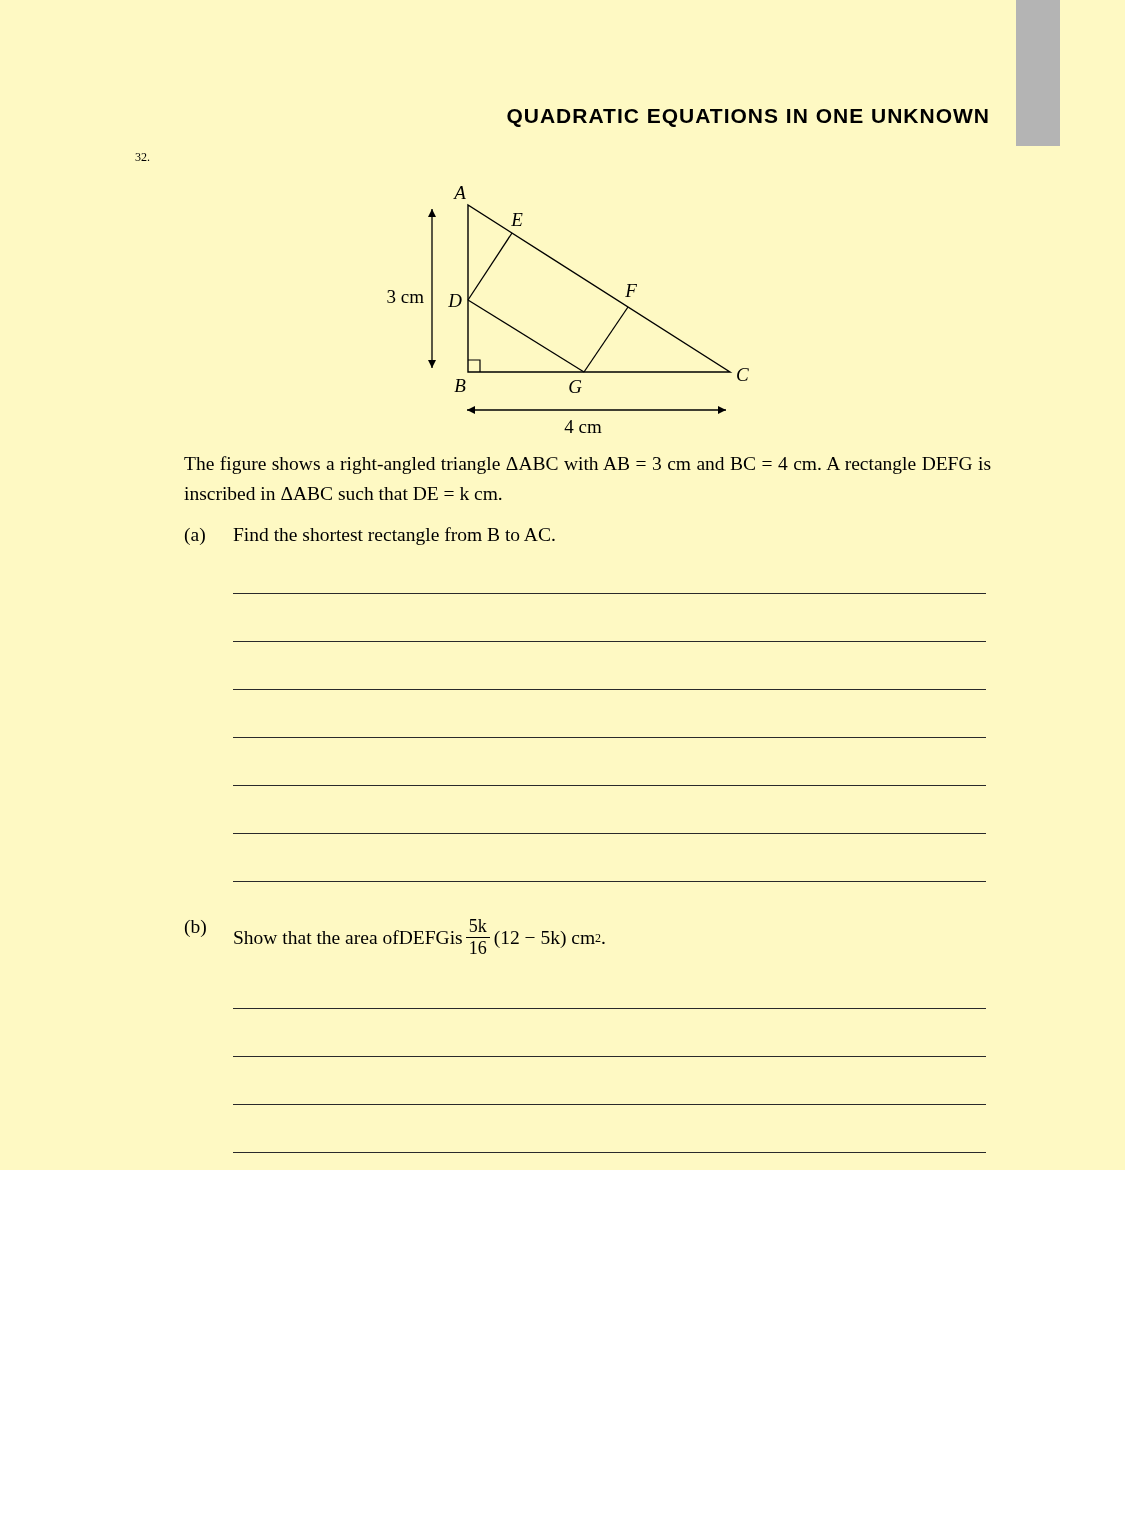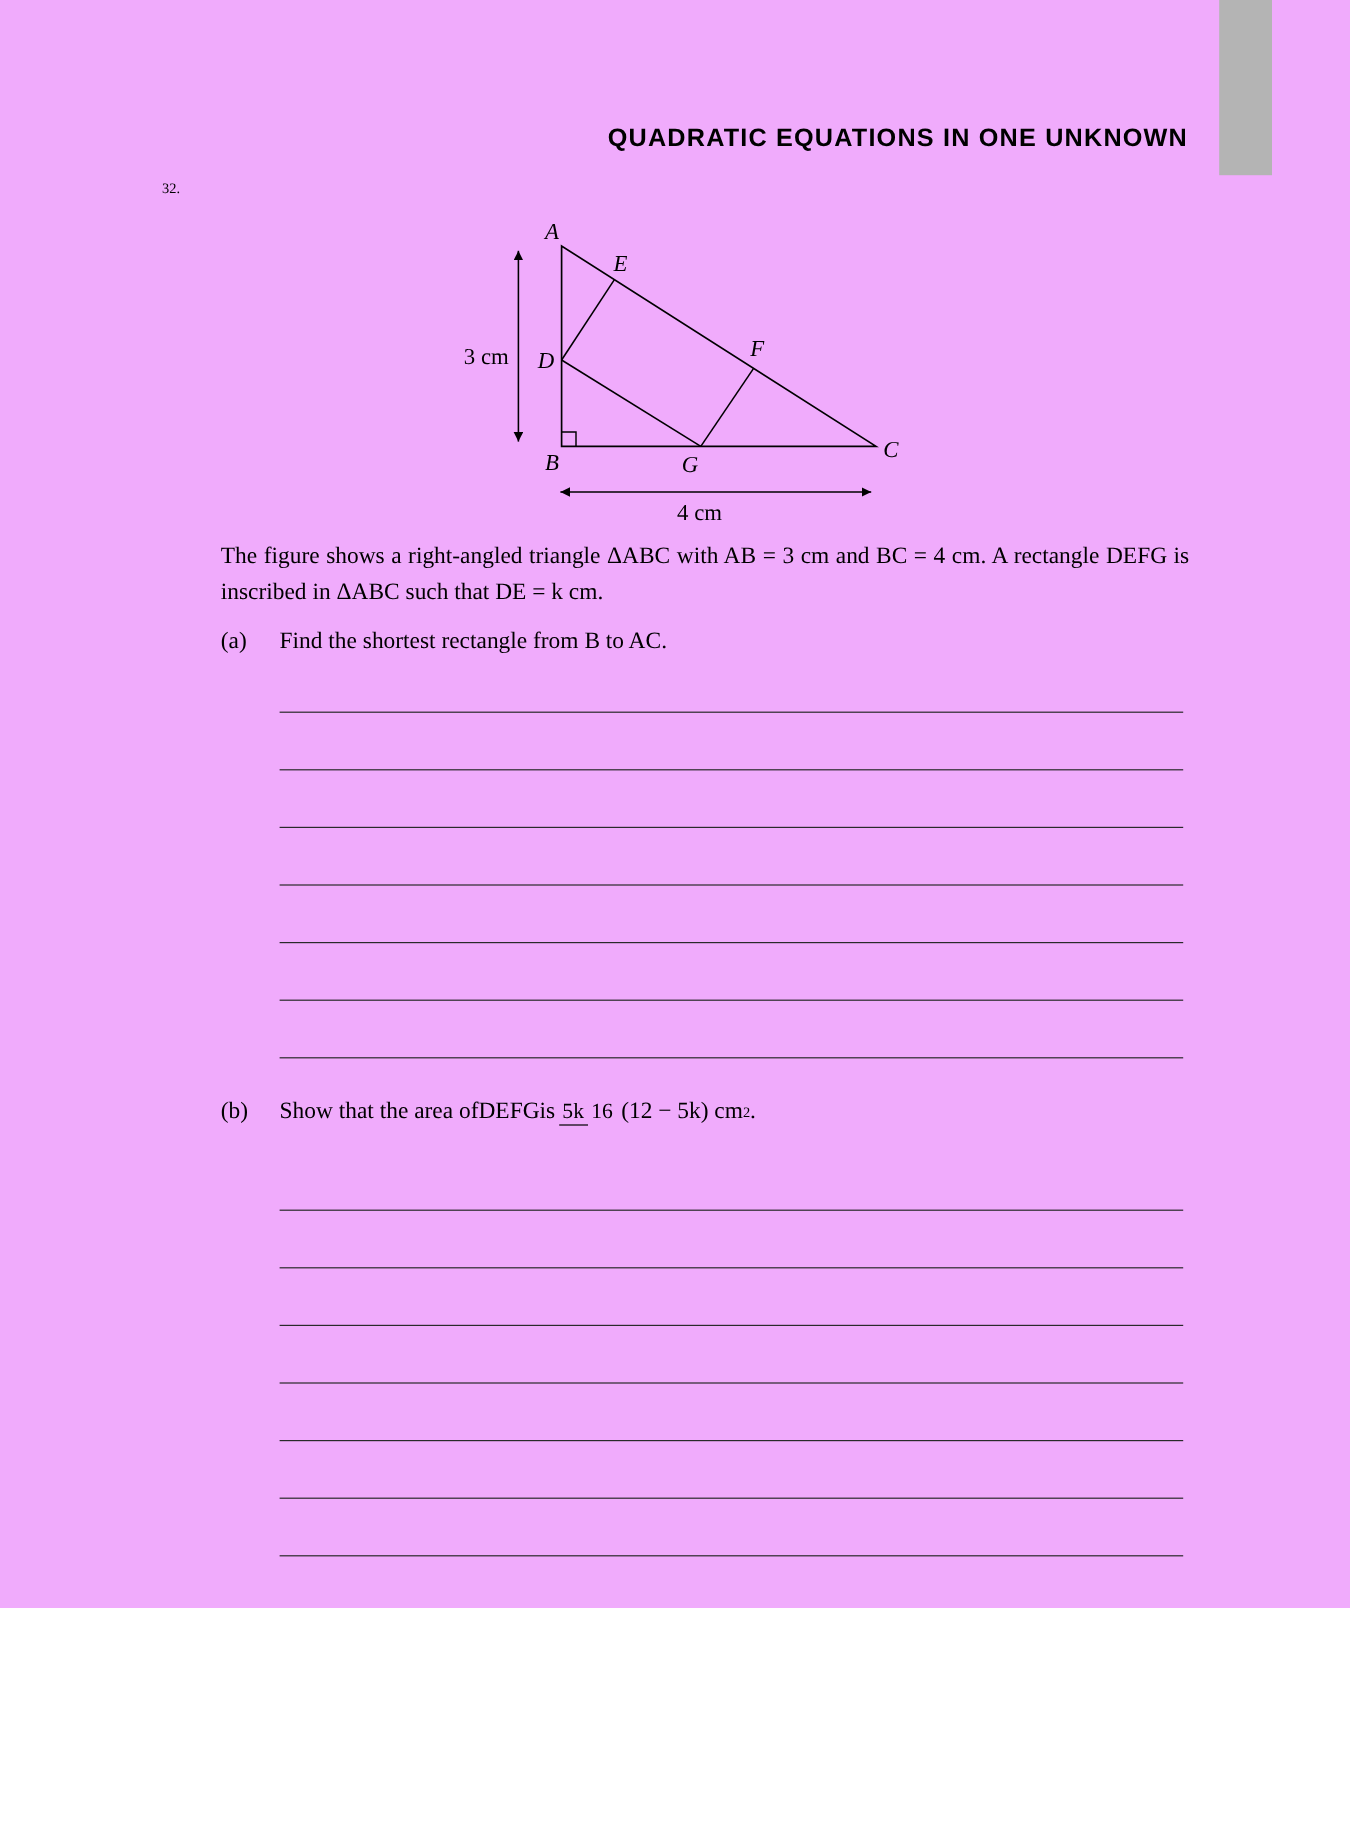--- a/index.html
+++ b/index.html
@@ -1,21 +1,21 @@
 <!DOCTYPE html>
 <html><head>
 <meta charset="utf-8">
 <style>
   * { margin: 0; padding: 0; box-sizing: border-box; }
   html, body { background: #ffffff; }
   .page {
     position: relative;
     width: 1125px;
-    height: 1340px;
-    background: #f0abfc;
+    height: 1170px;
+    background: #fef9c3;
     font-family: "Liberation Serif", serif;
     color: #000;
     overflow: hidden;
     margin: 0 auto;
   }
   .corner-tab {
     position: absolute;
     left: 1016px; top: 0;
     width: 44px; height: 146px;
     background: #b4b4b4;
@@ -70,21 +70,21 @@
     width: 753px;
   }
   .lines-a { top: 546px; }
   .lines-b { top: 961px; }
   .answer-line {
     height: 48px;
     border-bottom: 1.2px solid #2a2a2a;
   }
   .frac {
     display: inline-flex;
-    flex-direction: row;
+    flex-direction: column;
     text-align: center;
     vertical-align: middle;
     margin: 0 4px 0 3px;
     font-size: 18px;
     line-height: 21px;
   }
   .frac .num { border-bottom: 1.3px solid #000; padding: 0 3px; }
   .frac .den { padding: 0 3px; }
   sup { font-size: 12px; vertical-align: super; line-height: 0; }
   .footer {

